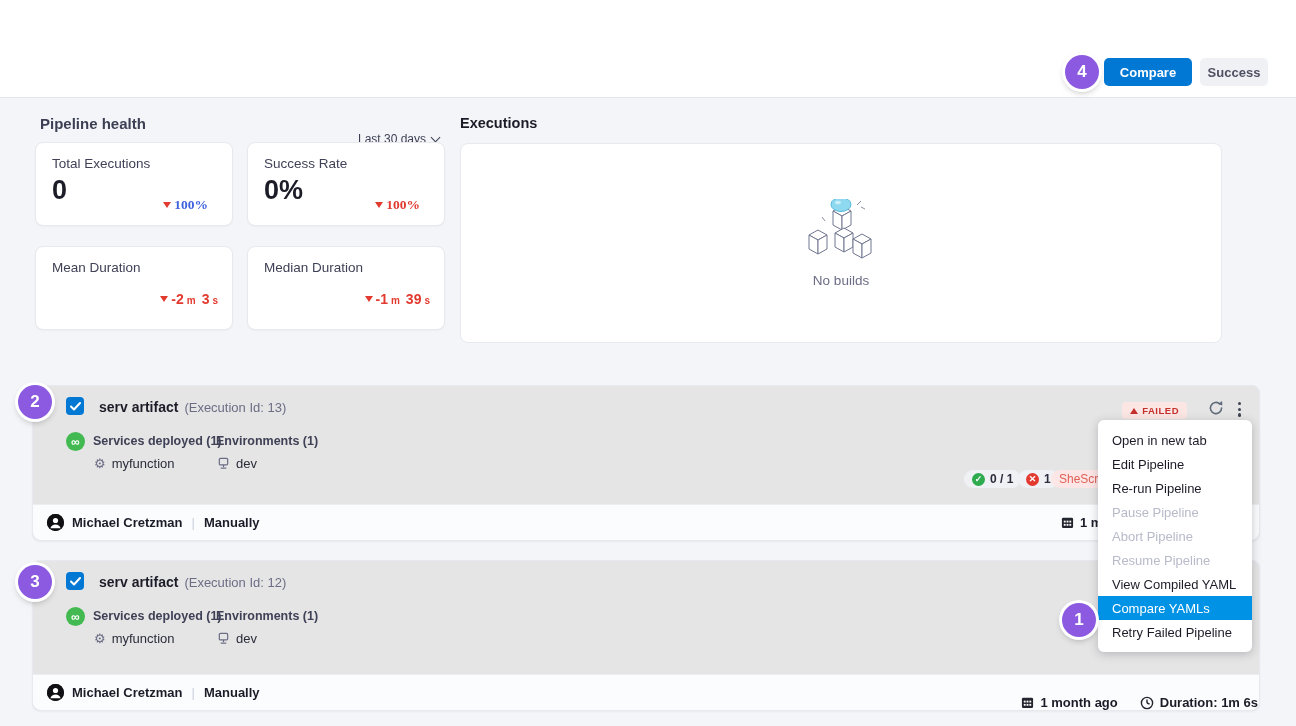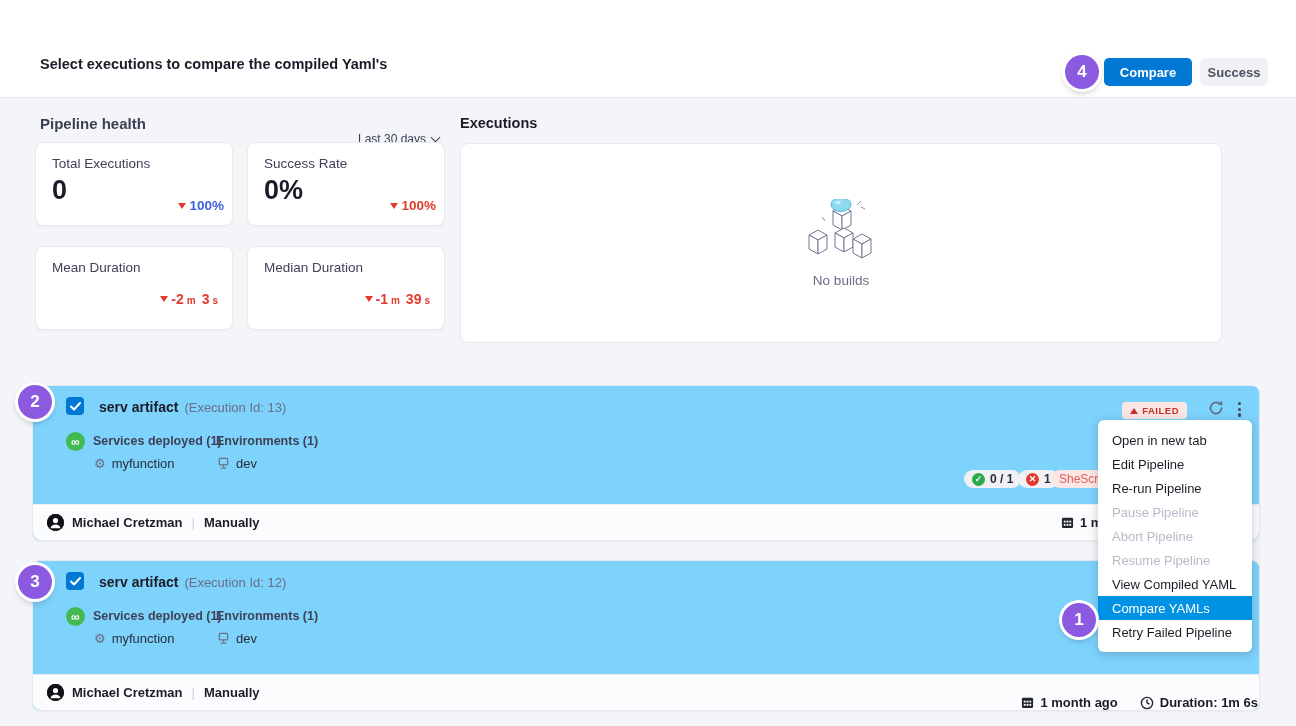--- a/index.html
+++ b/index.html
@@ -24,38 +24,38 @@
                   display:flex; align-items:center; gap:6px; }
   .chev { width:7px; height:7px; border-right:1.6px solid #3d4054; border-bottom:1.6px solid #3d4054;
           transform:rotate(45deg); margin-top:-3px; }
 
   
   .metric-card { position:absolute; width:198px; height:84px; background:#ffffff; border:1px solid #e7e9ef;
                  border-radius:8px; box-shadow:0 1px 2px rgba(40,41,61,.04); }
   .metric-title { position:absolute; left:16px; top:13px; font-size:13.5px; font-weight:400; color:#3f4156; }
   .metric-value { position:absolute; left:16px; top:32px; font-size:27px; font-weight:700; color:#1c1c28; }
   .delta { position:absolute; display:flex; align-items:baseline; gap:3px; font-weight:700; }
-  .delta-br { right:8px; bottom:12px; }
+  .delta-br { right:24px; bottom:12px;font-family:Liberation Serif, serif; }
   .delta-mid { right:14px; top:44px; }
   .tri-down { width:0; height:0; border-left:4.5px solid transparent; border-right:4.5px solid transparent;
               border-top:6px solid #e23a2e; align-self:center; }
   .delta-blue { color:#3f62de; font-size:13.5px; }
   .delta-red { color:#e23a2e; font-size:13.5px; }
   .delta b { font-size:14px; font-weight:700; }
   .delta small { font-size:10px; font-weight:700; }
   .delta .sp { margin-left:3px; }
 
   
   .exec-panel { position:absolute; left:460px; top:143px; width:762px; height:200px; background:#ffffff;
                 border:1px solid #e7e9ef; border-radius:8px; display:flex; flex-direction:column;
                 align-items:center; justify-content:center; gap:2px; }
   .empty-text { font-size:13.5px; color:#6b6d85; }
 
   
-  .exec-card { position:absolute; left:32px; width:1228px; background:#7dd3fc; border:1px solid #e7e9ef;
+  .exec-card { position:absolute; left:32px; width:1228px; background:#e5e5e5; border:1px solid #e7e9ef;
                border-radius:8px; box-shadow:0 1px 2px rgba(40,41,61,.05); z-index:1; }
   .row-check { position:absolute; left:33px; top:11px; width:18px; height:18px; background:#0278d5;
                border-radius:4px; cursor:pointer; display:flex; align-items:center; justify-content:center; }
   .row-title { position:absolute; left:66px; top:13px; display:flex; align-items:baseline; gap:6px; cursor:pointer; }
   .row-name { font-size:14px; font-weight:700; color:#1c1c28; }
   .row-execid { font-size:13px; color:#6b6d85; }
   .svc-icon { position:absolute; left:33px; top:46px; width:19px; height:19px; border-radius:50%; background:#42ba51;
               color:#ffffff; font-size:12px; font-weight:700; display:flex; align-items:center; justify-content:center; }
   .col-label { position:absolute; top:48px; font-size:12.5px; font-weight:700; color:#3f4156; }
   .col-value { position:absolute; top:70px; font-size:13px; color:#2a2c3a; display:flex; align-items:center; gap:6px; }
@@ -97,21 +97,20 @@
   .callout { position:absolute; width:34px; height:34px; border-radius:50%; background:#8c5ae0; color:#ffffff;
              font-size:17px; font-weight:700; display:flex; align-items:center; justify-content:center;
              box-shadow:0 0 0 3px #ffffff, 0 3px 7px rgba(0,0,0,.3); z-index:30; }
 </style>
 </head>
 <body>
 
 <div class="stage">
 
   <div class="app-header">
-    <div class="page-title">Select executions to compare the compiled Yaml's</div>
     <button class="btn btn-primary">Compare</button>
     <button class="btn btn-secondary">Success</button>
   </div>
 
   <div class="content"></div>
 
   <div class="section-title" style="left:40px; top:115px;">Pipeline health</div>
   <div class="range-select">
     <span>Last 30 days</span>
     <span class="chev"></span>

